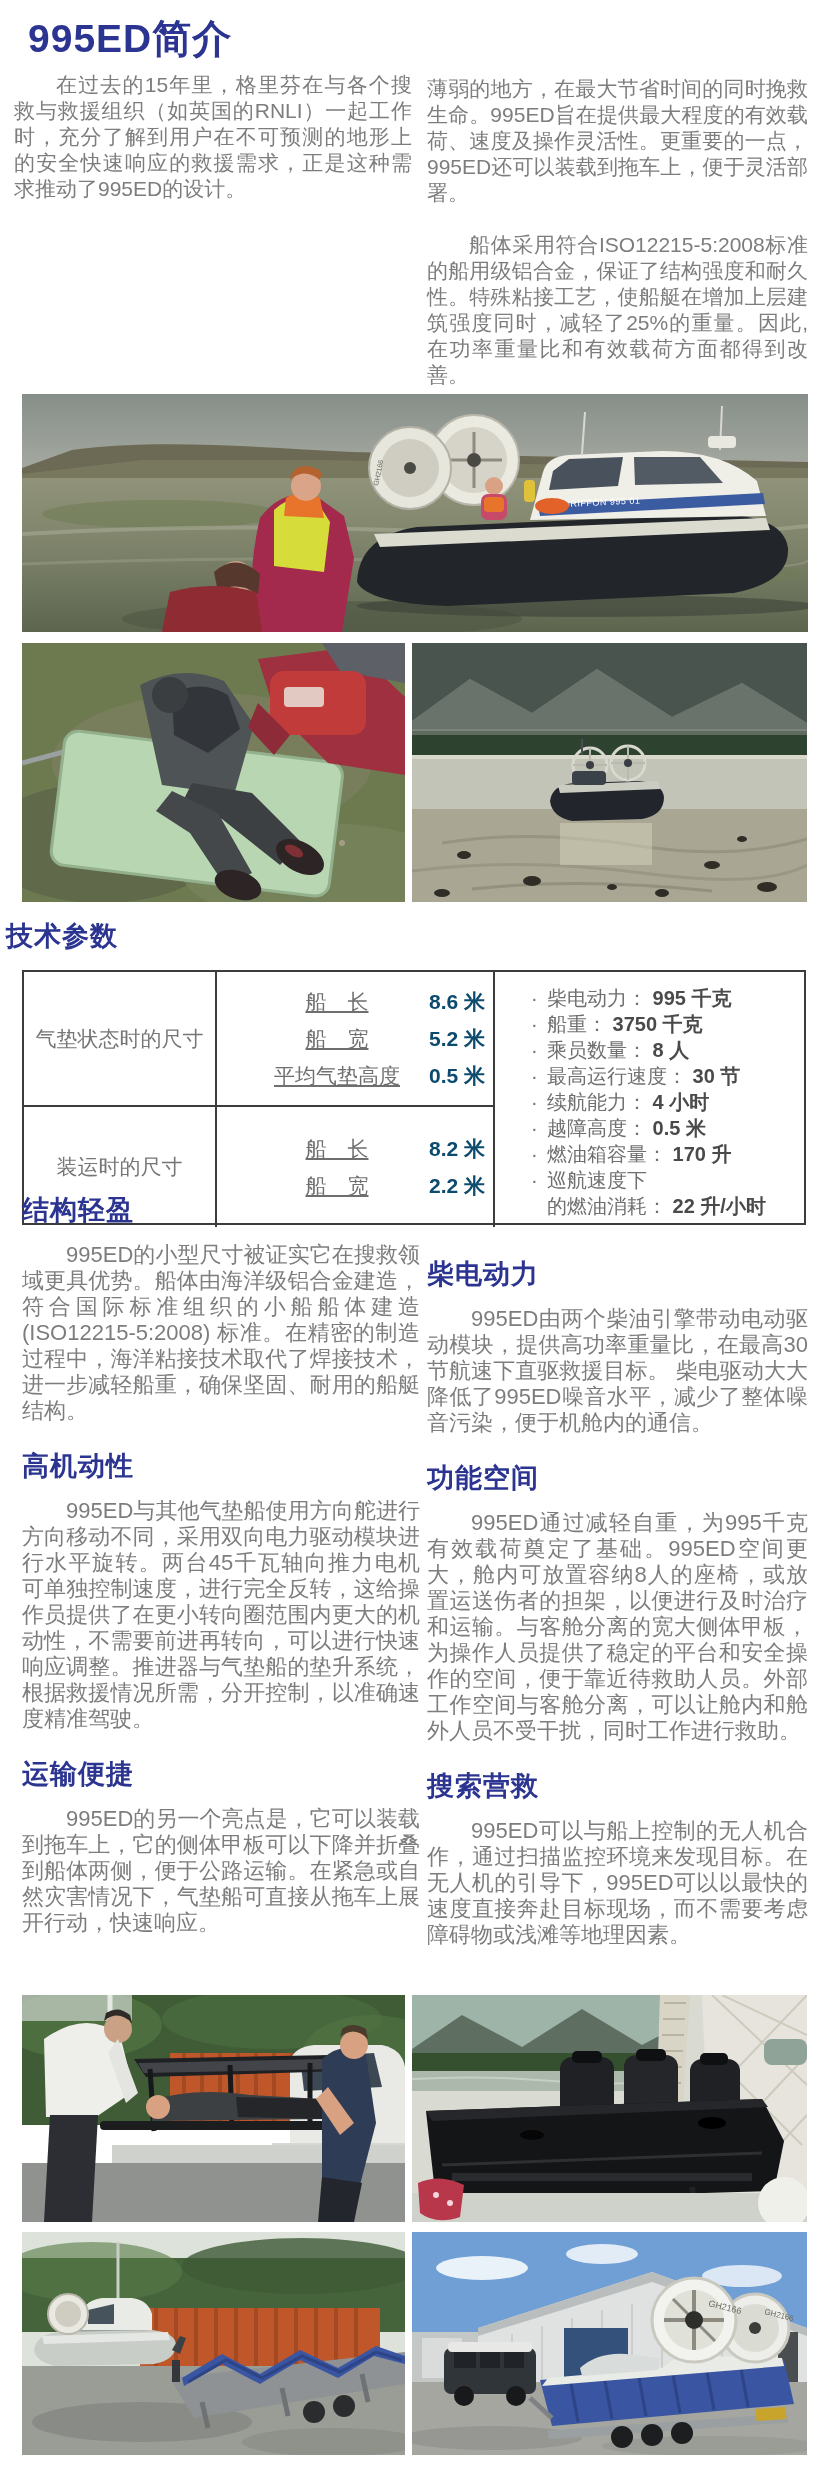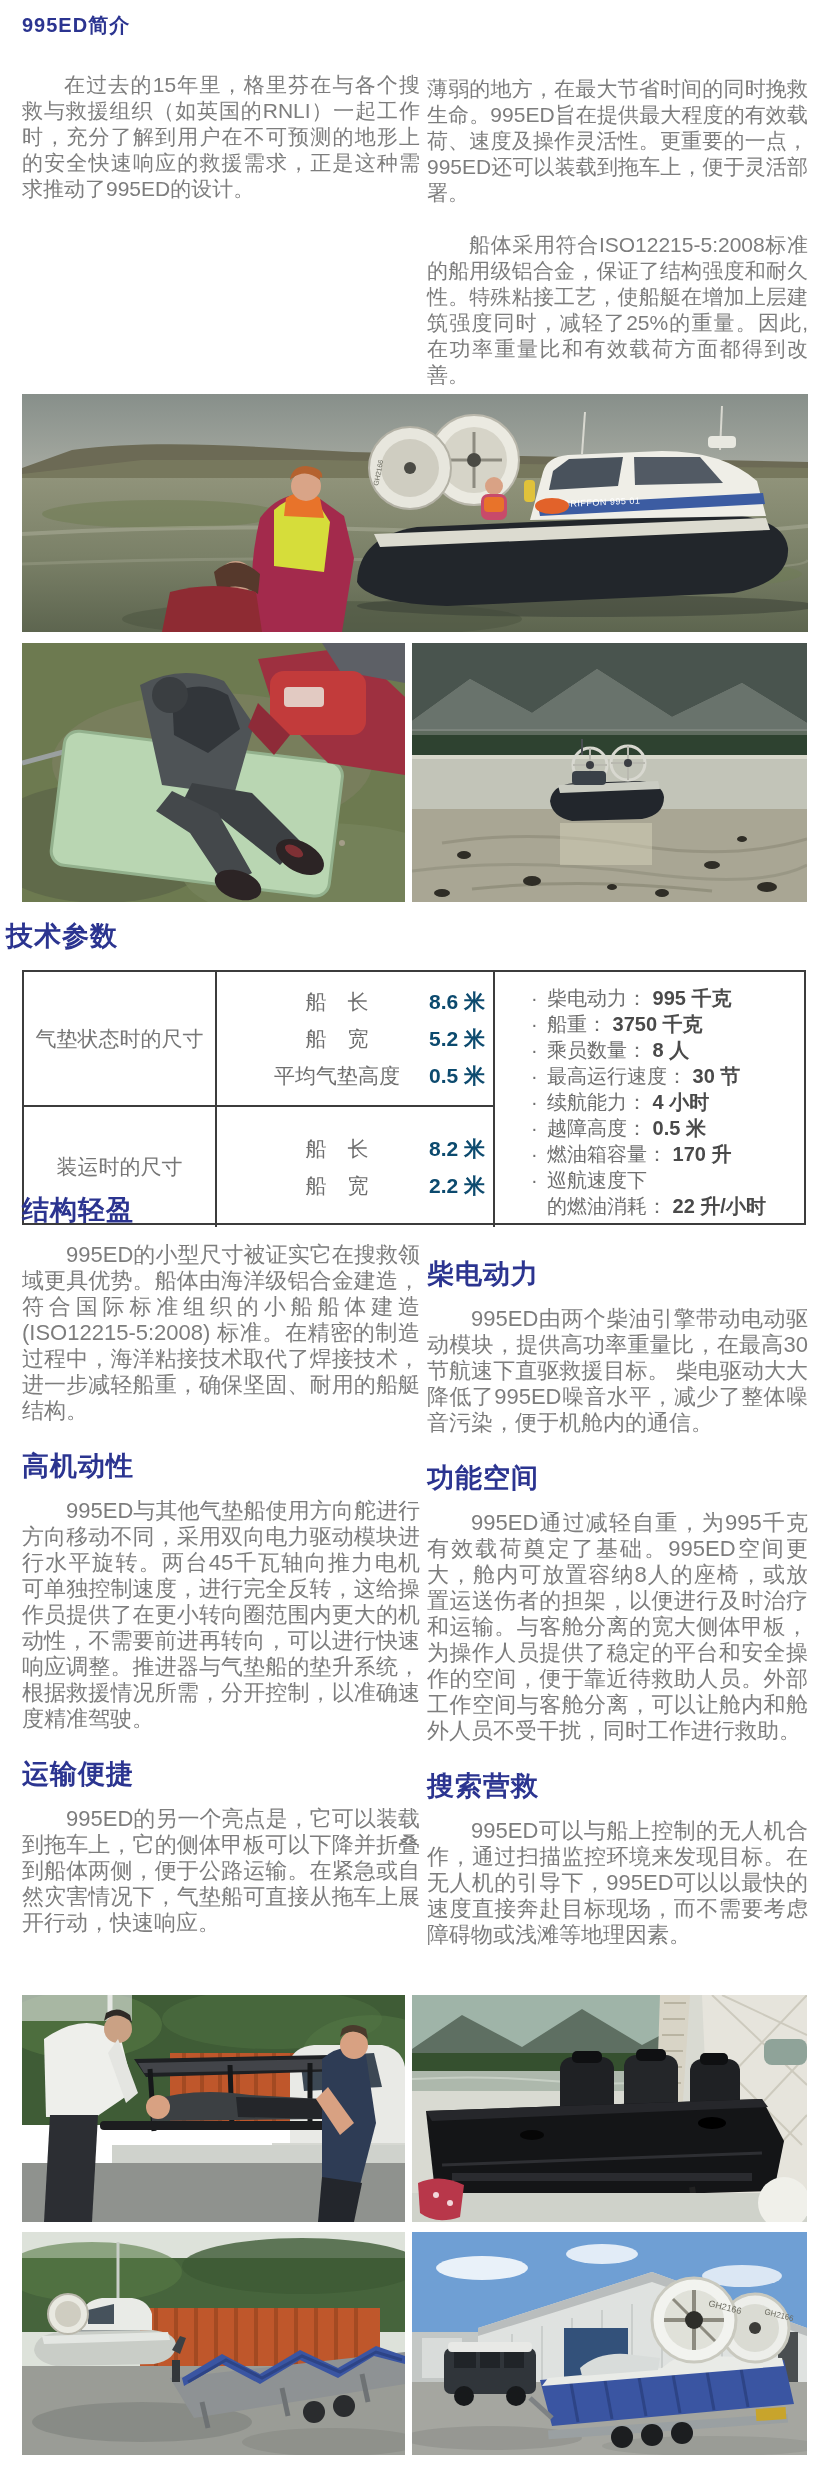--- a/index.html
+++ b/index.html
@@ -1,44 +1,44 @@
 <!DOCTYPE html>
 <html lang="zh"><head>
 <meta charset="utf-8">
 <style>
   html,body{margin:0;padding:0;background:#ffffff;}
   .page{position:relative;width:830px;height:2483px;background:#fff;overflow:hidden;
         font-family:"Liberation Sans","DejaVu Sans",sans-serif;}
   
-  .doc-title{position:absolute;left:22px;top:12px;margin:0;font-size:20px;font-weight:700;
+  .doc-title{position:absolute;left:28px;top:12px;margin:0;font-size:39px;font-weight:700;
              color:#2b3490;letter-spacing:1px;}
   .col{position:absolute;font-size:21px;line-height:26px;color:#7d7d7d;text-align:justify;}
   .col p{margin:0 0 26px 0;}
   p.indent{text-indent:2em;}
-  .intro-left{left:22px;top:72px;width:398px;}
+  .intro-left{left:14px;top:72px;width:398px;}
   .intro-right{left:427px;top:76px;width:381px;}
   .sec-col{position:absolute;width:398px;}
   .sec-col.right{width:381px;}
   .section{margin-bottom:24px;}
   .section h3{margin:0 0 14px 0;font-size:27px;font-weight:700;color:#2b3490;letter-spacing:1px;}
   .section p{margin:0;font-size:22px;line-height:26px;color:#7d7d7d;text-align:justify;text-indent:2em;}
   .specs-heading{position:absolute;left:6px;top:918px;margin:0;font-size:27px;font-weight:700;
                  color:#2b3490;letter-spacing:1px;}
   
   .spec-table{position:absolute;left:22px;top:970px;width:784px;height:255px;
               display:grid;grid-template-columns:193px 278px 313px;grid-template-rows:135px 120px;
               border:2px solid #3c3c3c;box-sizing:border-box;}
   .cell{box-sizing:border-box;}
   .cell.lbl{display:flex;align-items:center;justify-content:center;
             font-size:21px;color:#767676;border-right:2px solid #3c3c3c;}
   .cell.vals{display:flex;flex-direction:column;justify-content:center;
              border-right:2px solid #3c3c3c;padding-left:44px;}
   .cell.rb{border-bottom:2px solid #3c3c3c;}
   .spec-line{display:flex;align-items:baseline;height:37px;line-height:37px;font-size:21px;}
-  .spec-name{width:152px;text-align:center;color:#6f6f6f;white-space:pre;}
+  .spec-name{width:152px;text-align:center;color:#6f6f6f;white-space:pre;text-decoration:underline;}
   .spec-val{margin-left:16px;font-weight:700;color:#0c4a6e;}
   .cell.bullets{grid-column:3;grid-row:1/3;padding:13px 8px 0 36px;}
   .bullet{display:flex;font-size:20px;line-height:26px;}
   .bullet .dot{width:16px;color:#6f6f6f;flex:none;}
   .bullet .bl-label{color:#6f6f6f;white-space:pre-line;}
   .bullet b{color:#4a4a4a;font-weight:700;}
   
   figure{position:absolute;margin:0;padding:0;}
   figure svg{display:block;}
   .ph-hero{left:22px;top:394px;}

